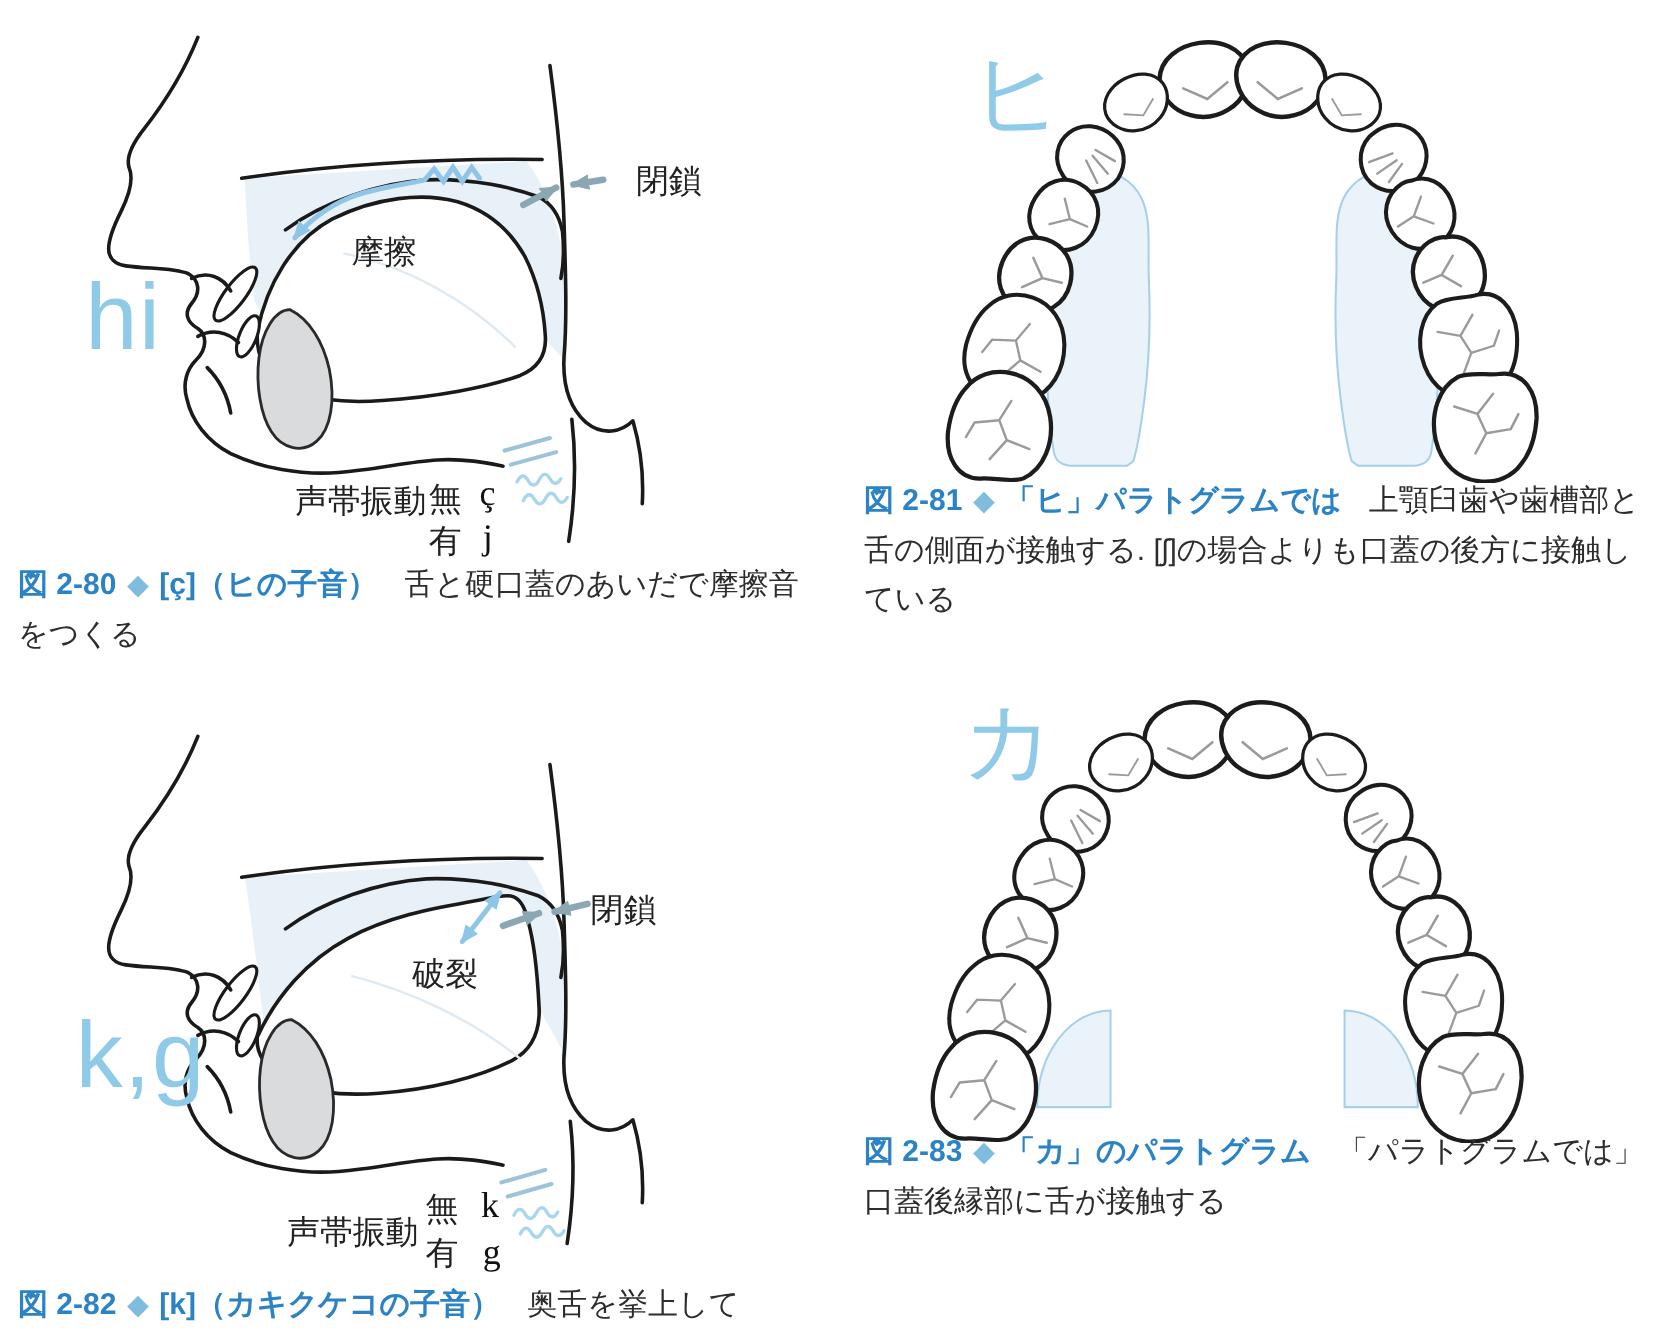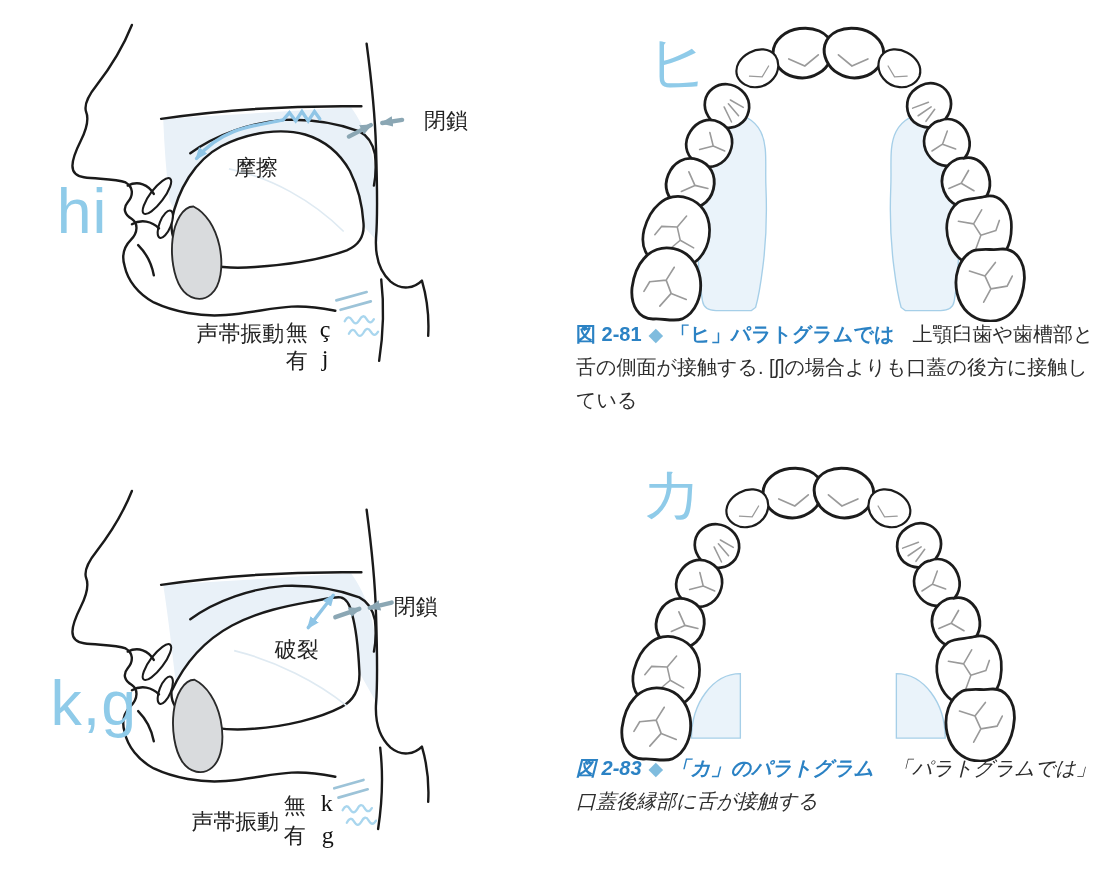--- a/index.html
+++ b/index.html
@@ -118,20 +118,23 @@
     <text class="phoneme" x="40" y="221">hi</text>
     <text class="jp-label" x="392" y="121">閉鎖</text>
     <text class="jp-label" x="231" y="166" text-anchor="middle">摩擦</text>
     <text class="jp-label" x="216" y="325" text-anchor="middle">声帯振動</text>
     <text class="jp-label" x="270" y="324" text-anchor="middle">無</text>
     <text class="jp-label" x="270" y="351" text-anchor="middle">有</text>
     <text class="ipa" x="292" y="321">ç</text>
     <text class="ipa" x="294" y="349">j</text>
   </svg>
 
+  <figcaption class="caption" style="left:12px;top:374px;width:540px;">
+    <span class="cnum">図 2-80</span><span class="cdia">◆</span><span class="ctitle">[ç]（ヒの子音）</span><span class="cdesc">舌と硬口蓋のあいだで摩擦音をつくる</span>
+  </figcaption>
 
   <svg class="fig-svg" style="left:595px;top:10px;" width="500" height="312" viewBox="0 0 480 300">
     <path class="band" d="M124,97 C140,99 153,105 159,117 C166,131 163,149 164,171 C165,196 164,224 161,247 C159,263 157,276 154,286 L150,289 L116,289 C108,289 104,286 103,280 C99,256 98,230 99,206 C101,182 105,157 110,135 C114,120 119,106 124,97 Z"></path>
     <path class="band" d="M324,97 C308,99 295,105 289,117 C282,131 285,149 284,171 C283,196 284,224 287,247 C289,263 291,276 294,286 L298,289 L332,289 C340,289 344,286 345,280 C349,256 350,230 349,206 C347,182 343,157 338,135 C334,120 329,106 324,97 Z"></path>
     <use href="#arch-teeth"></use>
     <text class="kana" x="50" y="70">ヒ</text>
   </svg>
 
   <figcaption class="caption" style="left:576px;top:318px;width:530px;">
     <span class="cnum">図 2-81</span><span class="cdia">◆</span><span class="ctitle">「ヒ」パラトグラムでは</span><span class="cdesc">上顎臼歯や歯槽部と舌の側面が接触する. [ʃ]の場合よりも口蓋の後方に接触している</span>
@@ -156,25 +159,28 @@
     <text class="phoneme" x="34" y="246">k,g</text>
     <text class="jp-label" x="363" y="140">閉鎖</text>
     <text class="jp-label" x="270" y="181" text-anchor="middle">破裂</text>
     <text class="jp-label" x="211" y="346" text-anchor="middle">声帯振動</text>
     <text class="jp-label" x="268" y="331" text-anchor="middle">無</text>
     <text class="jp-label" x="268" y="359" text-anchor="middle">有</text>
     <text class="ipa" x="293" y="329">k</text>
     <text class="ipa" x="294" y="359">g</text>
   </svg>
 
+  <figcaption class="caption" style="left:12px;top:854px;width:545px;">
+    <span class="cnum">図 2-82</span><span class="cdia">◆</span><span class="ctitle">[k]（カキクケコの子音）</span><span class="cdesc">奥舌を挙上して</span>
+  </figcaption>
 
   <svg class="fig-svg" style="left:585px;top:450px;" width="500" height="312" viewBox="0 0 480 300">
     <path class="band" d="M102,277 A47,62 0 0 1 149,215 L149,277 Z"></path>
     <path class="band" d="M346,277 A47,62 0 0 0 299,215 L299,277 Z"></path>
     <use href="#arch-teeth"></use>
     <text class="kana" x="54" y="62">カ</text>
   </svg>
 
-  <figcaption class="caption" style="left:576px;top:752px;width:530px;font-style:italic;">
+  <figcaption class="caption" style="left:576px;top:752px;width:530px;">
     <span class="cnum">図 2-83</span><span class="cdia">◆</span><span class="ctitle">「カ」のパラトグラム</span><span class="cdesc">「パラトグラムでは」口蓋後縁部に舌が接触する</span>
   </figcaption>
 
 </div>
 
 </body></html>

